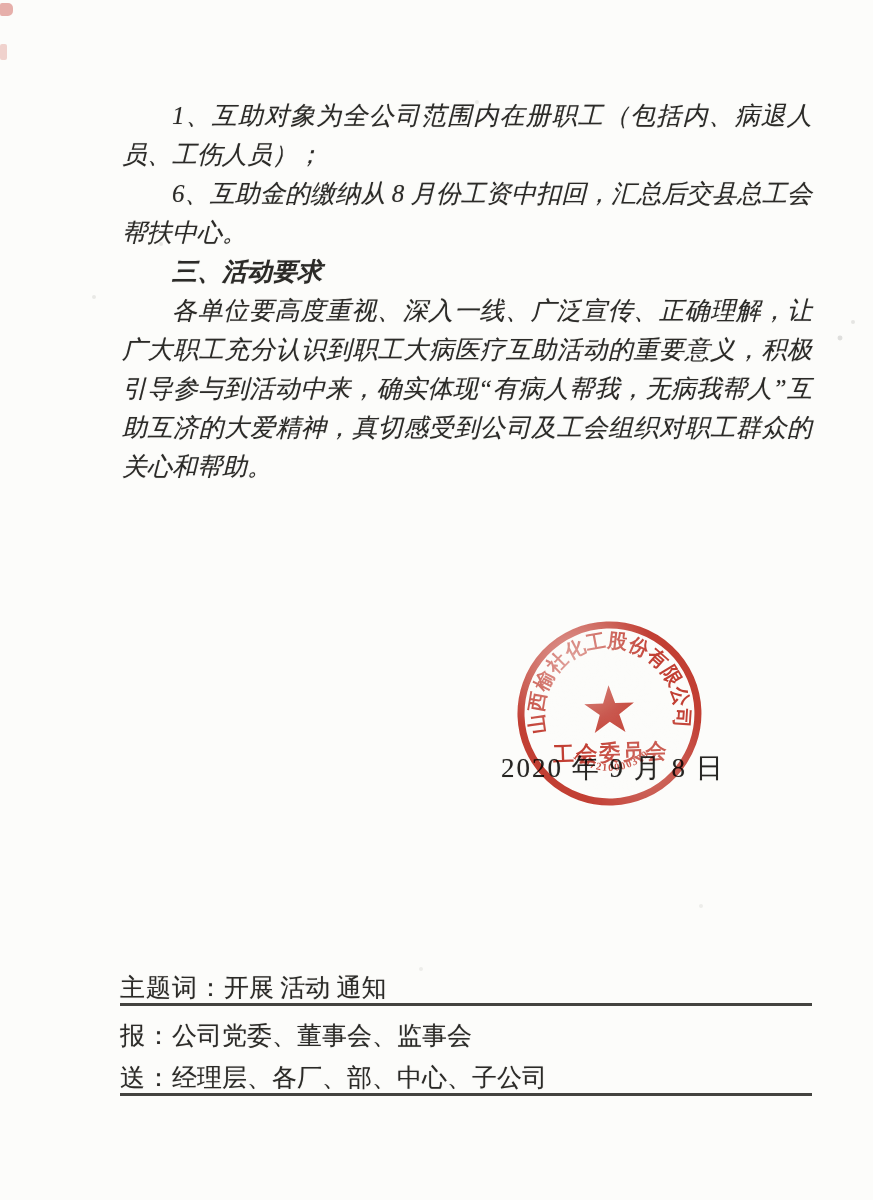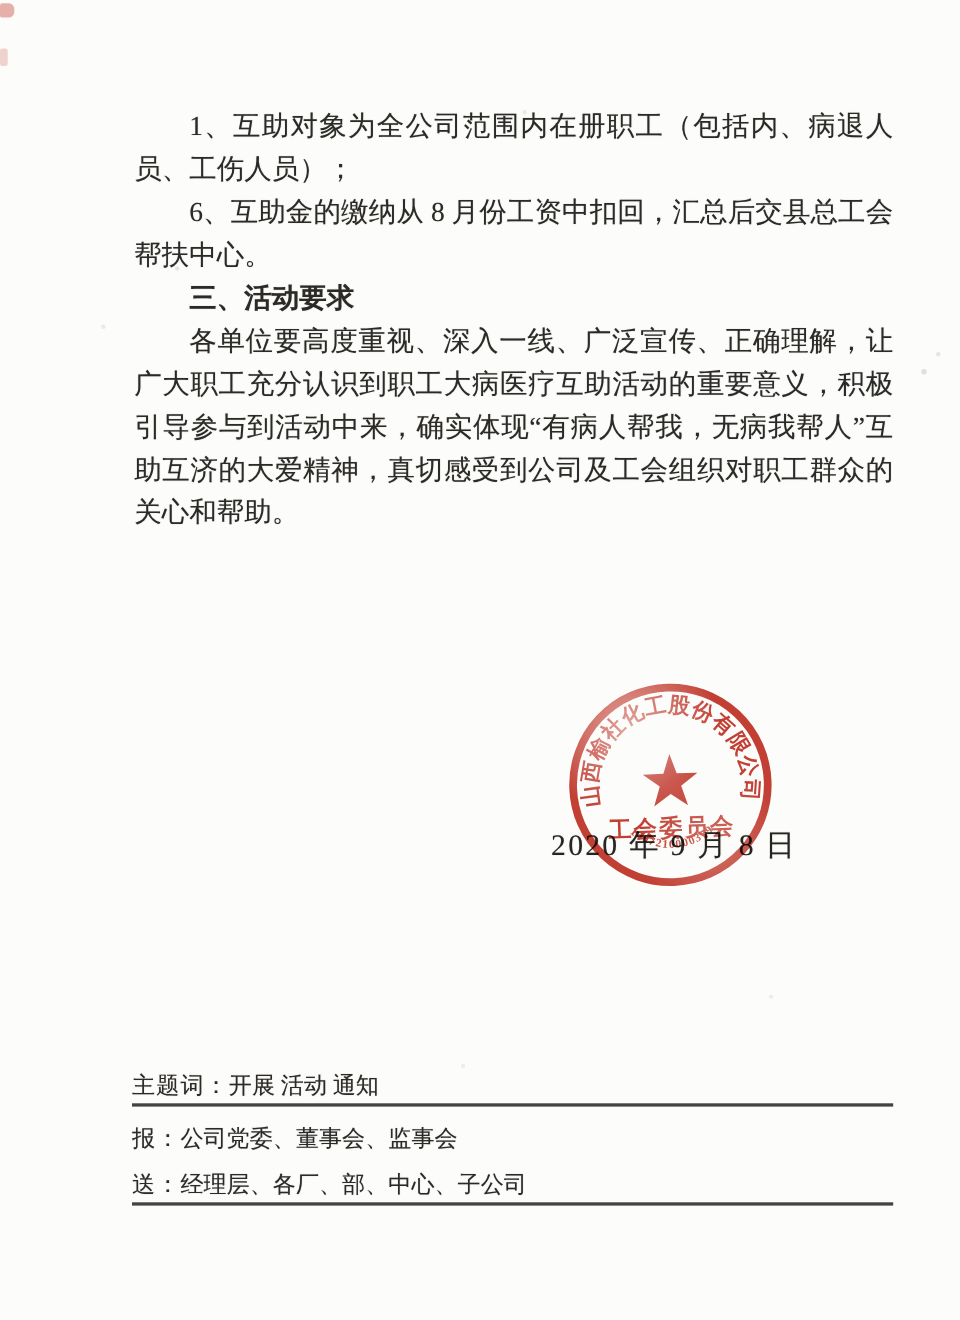--- a/index.html
+++ b/index.html
@@ -34,21 +34,21 @@
     position:absolute;left:0;top:44px;width:7px;height:16px;
     background:rgba(214,122,112,.32);border-radius:2px;
   }
   
   .doc-body{
     position:absolute;left:122px;top:96px;width:690px;
     font-size:25px;line-height:39px;
     text-align:justify;
     text-shadow:0 0 1px rgba(43,42,39,.35);
   }
-  .doc-body p{margin:0;text-indent:2em;}
+  .doc-body p{margin:0;text-indent:2em;font-style:italic;}
   .doc-body p.heading{font-weight:bold;}
   
   .date-line{
     position:absolute;left:501px;top:750px;
     font-size:27px;letter-spacing:2px;color:#262522;
     text-shadow:0 0 1px rgba(38,37,34,.35);
     white-space:nowrap;
   }
   
   .seal{
@@ -58,21 +58,21 @@
   .seal svg{position:absolute;left:0;top:0;}
   .seal-fade{
     position:absolute;left:0;top:0;width:187px;height:187px;border-radius:50%;
     background:
       radial-gradient(circle at 32% 22%, rgba(255,255,255,.55), rgba(255,255,255,0) 42%),
       radial-gradient(circle at 70% 80%, rgba(255,255,255,.25), rgba(255,255,255,0) 35%);
   }
   
   .footer-row{
     position:absolute;left:120px;width:692px;height:31px;line-height:31px;
-    font-size:21px;color:#2b2a27;
+    font-size:25px;color:#2b2a27;
     text-shadow:0 0 1px rgba(43,42,39,.35);
     white-space:nowrap;
   }
   .row-subject{top:972px;border-bottom:3px solid #44433f;}
   .row-report{top:1020px;}
   .row-send{top:1062px;border-bottom:3px solid #44433f;}
   .footer-row .label{letter-spacing:1px;}
 </style>
 </head>
 <body>

